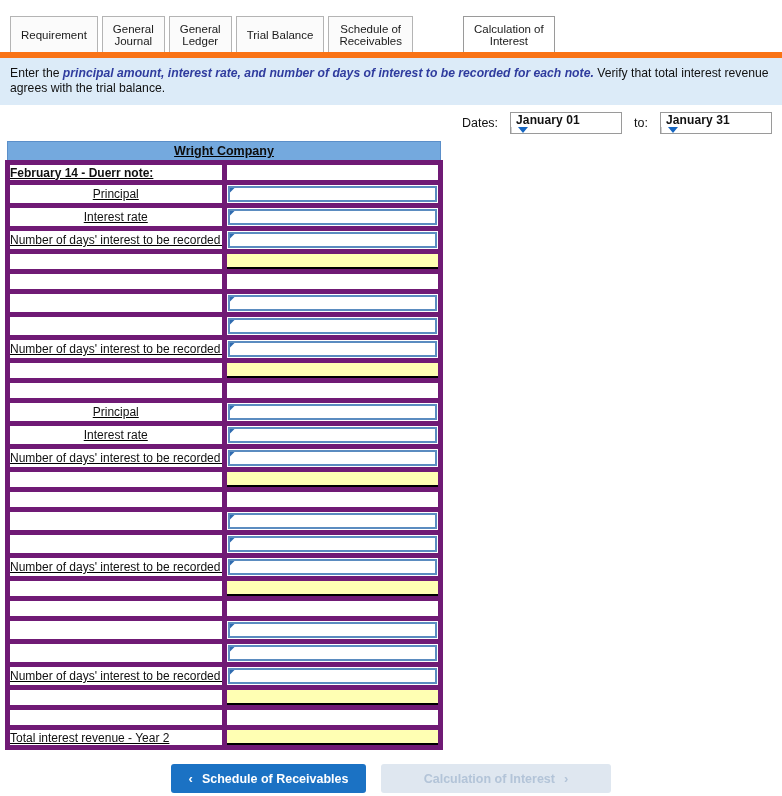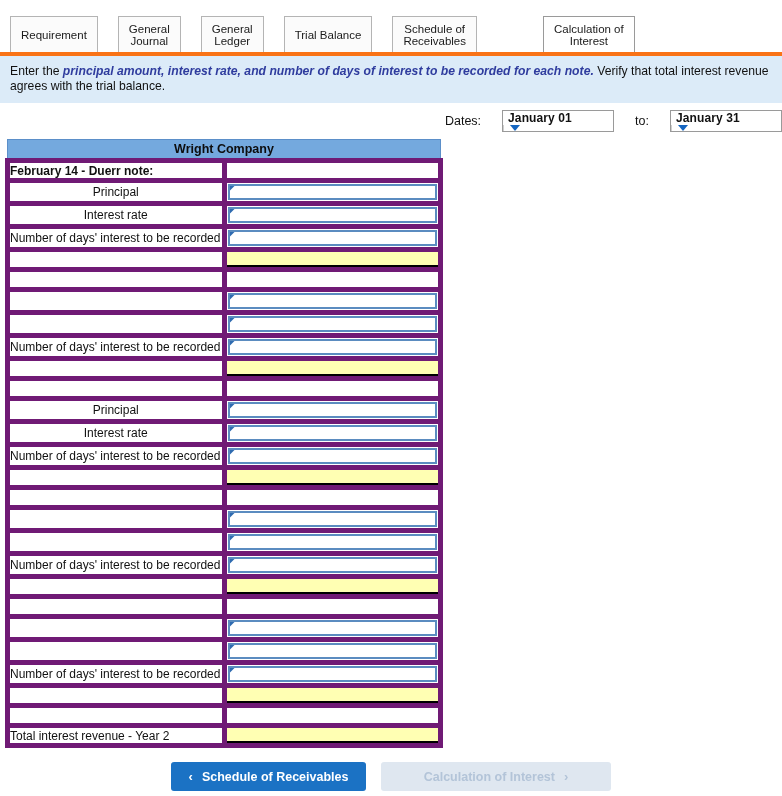--- a/index.html
+++ b/index.html
@@ -11,21 +11,21 @@
     overflow:hidden;
   }
 
   
   .tabstrip{
     position:relative;
     height:52px;
     padding:22px 0 0 10px;
     box-sizing:border-box;
     display:flex;align-items:flex-end;
-    gap:20px;
+    gap:4px;
   }
   .tab{
     border:1px solid #b4b4b4;
     background:#fbfbfb;
     border-bottom:none;
     height:36px;
     min-width:52px;
     padding:0 10px;
     display:flex;align-items:center;justify-content:center;
     text-align:center;
@@ -40,41 +40,42 @@
   .tab.active{
     background:#ffffff;
     z-index:3;
     border-color:#9a9a9a;
     margin-left:46px;
   }
 
   
   .banner{
     background:#dcebf8;
-    border-top:4px solid #f97316;
+    border-top:6px solid #f97316;
     padding:8px 10px 9px 10px;
     font-size:12.2px;
     line-height:15px;
     color:#111;
     box-sizing:border-box;
     position:relative;
     z-index:0;
   }
   .banner em{
     font-style:italic;
     font-weight:bold;
     color:#2f3c9e;
   }
 
   
   .daterow{
     height:36px;
     display:flex;align-items:center;
     justify-content:flex-end;
-    gap:21px;
+    padding-right:10px;
+    gap:12px;
   }
   .datelabel{font-size:12.5px;color:#111;}
   .select{
     display:flex;align-items:stretch;
     border:1px solid #9a9a9a;
     background:#fff;
     height:20px;
     width:110px;
     flex-direction:column;
   }
@@ -92,21 +93,21 @@
     display:flex;align-items:center;justify-content:center;
   }
   .caret{
     width:0;height:0;
     border-left:5px solid transparent;
     border-right:5px solid transparent;
     border-top:6px solid #1565c0;
   }
 
   
-  .sheetwrap{padding:0 0 0 5px;}
+  .sheetwrap{padding:0 0 0 5px;text-decoration:underline;}
   table.sheet{
     border-collapse:collapse;
     width:438px;
     table-layout:fixed;
   }
   table.sheet td{
     border:5px solid #701a75;
     padding:0;
     height:20px;
     box-sizing:border-box;

